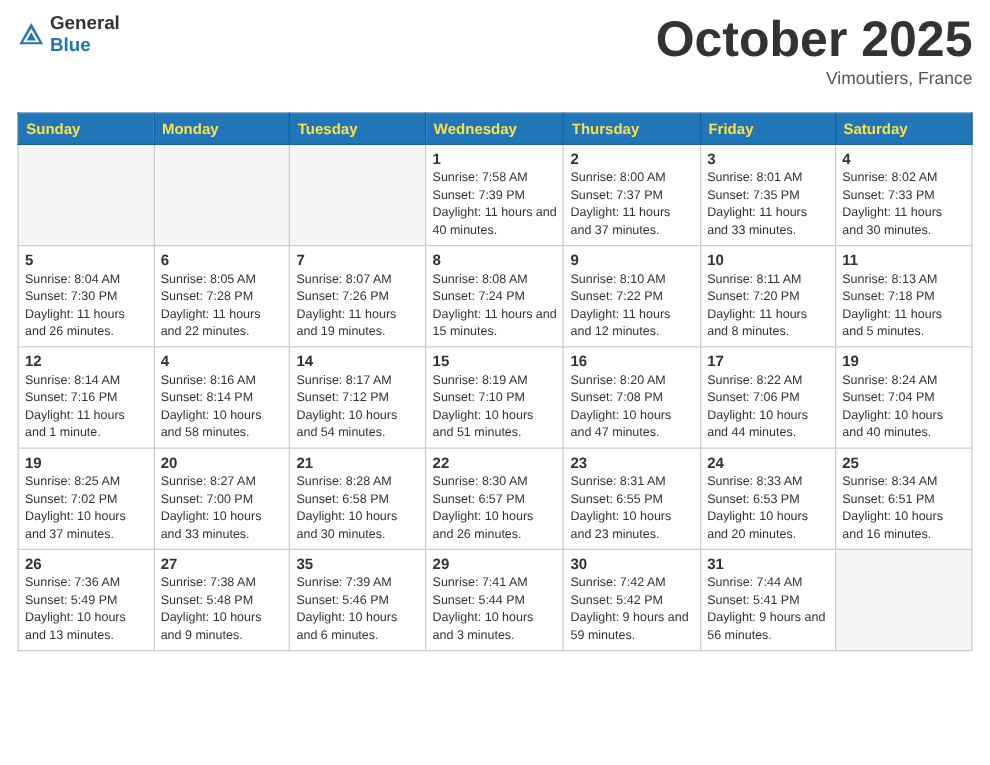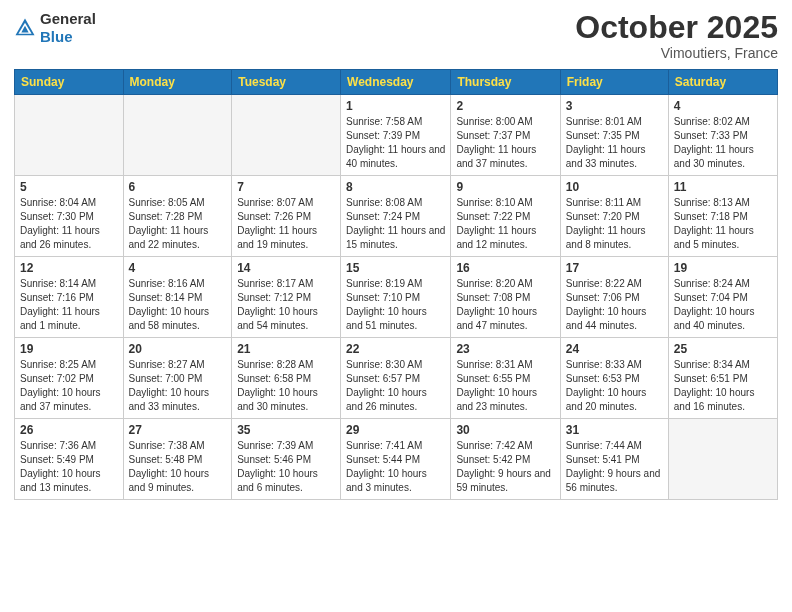--- a/index.html
+++ b/index.html
@@ -13,21 +13,21 @@
     .page {
       width: 792px;
       height: 612px;
       padding: 10px 14px;
       background: #fff;
     }
     .header {
       display: flex;
       justify-content: space-between;
       align-items: flex-start;
-      margin-bottom: 8px;
+      margin-bottom: 20px;
     }
     .logo {
       display: flex;
       align-items: center;
       gap: 4px;
     }
     .logo-text {
       font-size: 15px;
       font-weight: bold;
       line-height: 1.2;
@@ -35,21 +35,21 @@
     .logo-general { color: #333; }
     .logo-blue { color: #2176b8; }
     .logo-icon {
       width: 22px;
       height: 22px;
     }
     .title-block {
       text-align: right;
     }
     .month-title {
-      font-size: 32px;
+      font-size: 40px;
       font-weight: bold;
       color: #333;
       line-height: 1.1;
     }
     .location {
       font-size: 14px;
       color: #555;
       text-align: right;
     }
     .calendar {

